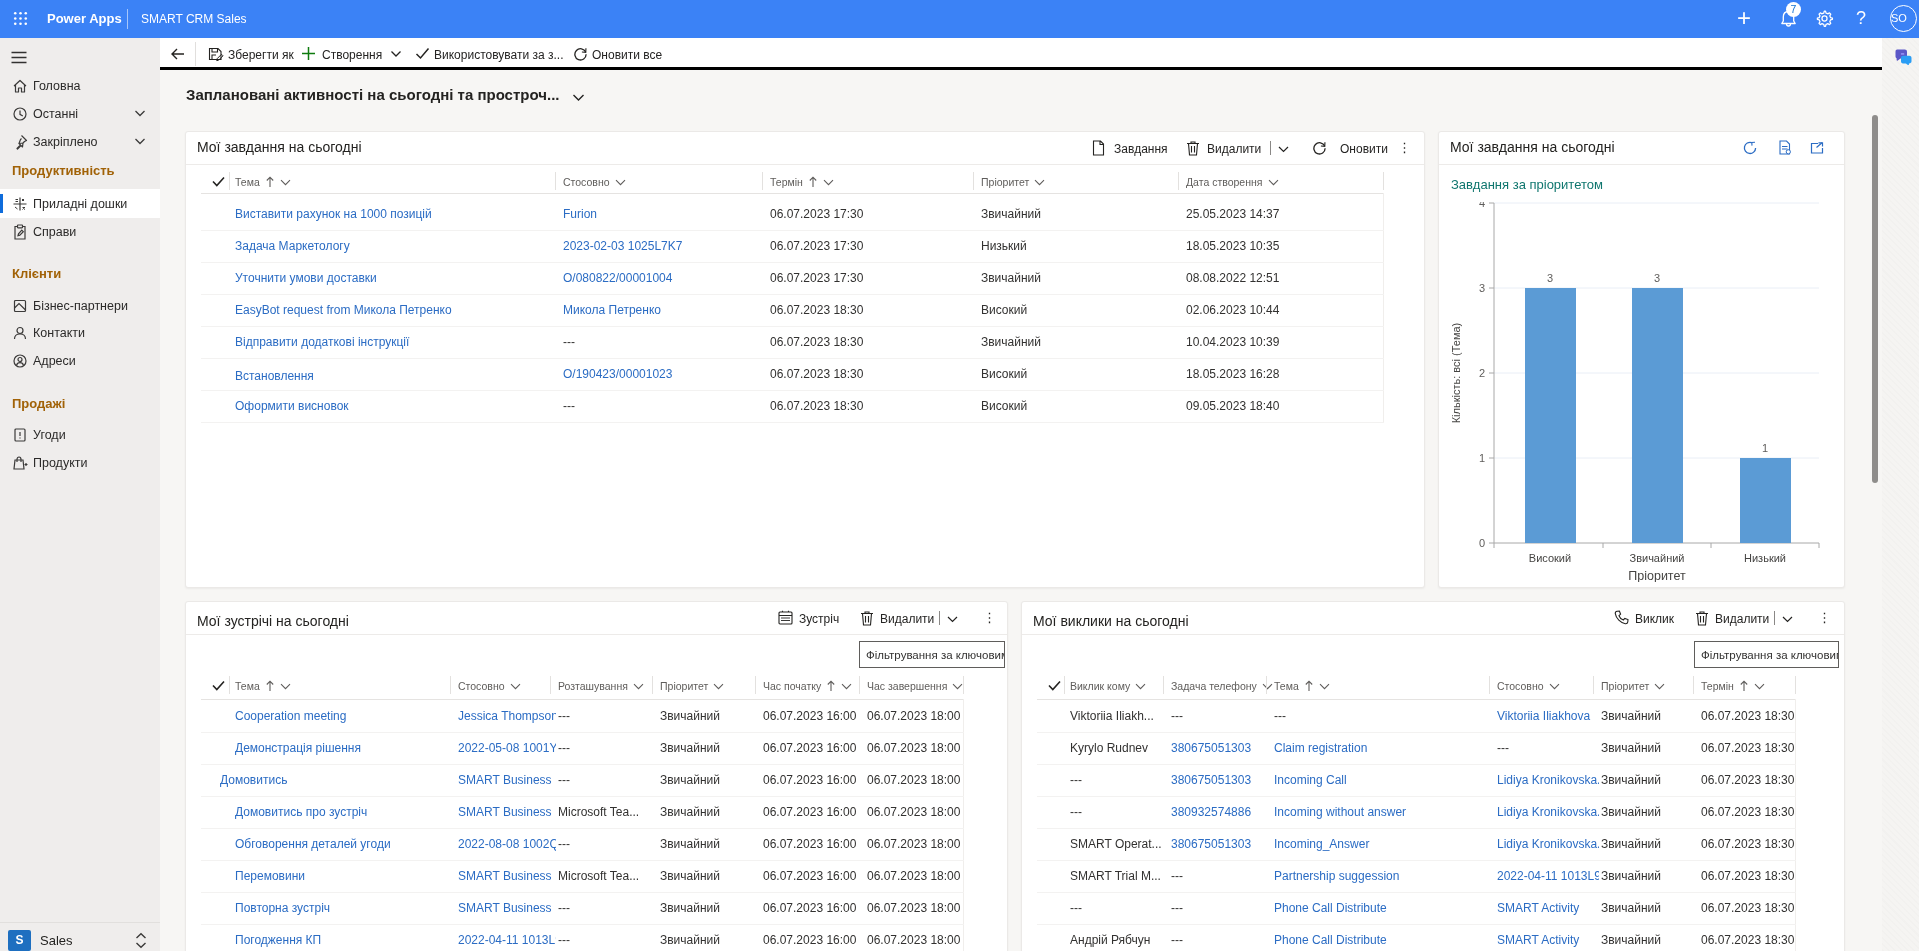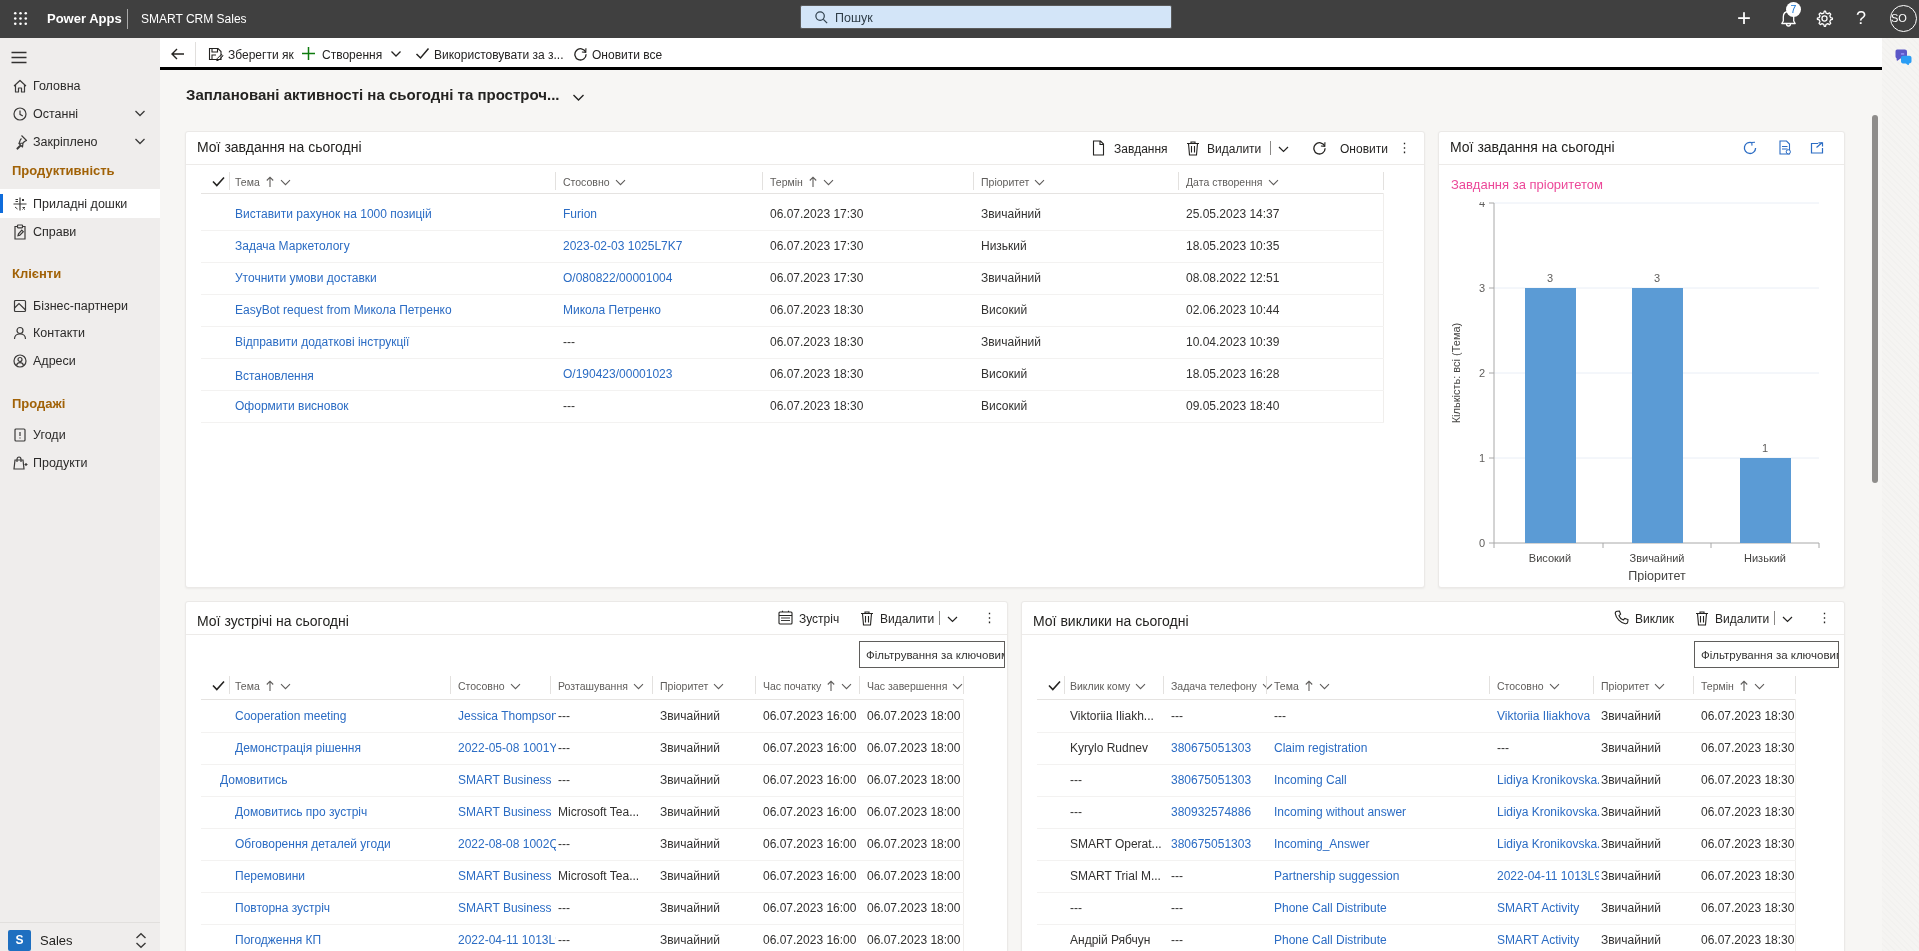--- a/index.html
+++ b/index.html
@@ -1,19 +1,19 @@
 <!DOCTYPE html>
 <html><head>
 <meta charset="utf-8">
 <style>
 *{margin:0;padding:0;box-sizing:border-box}
 html,body{width:1919px;height:951px;overflow:hidden;font-family:"Liberation Sans",sans-serif;background:#fff}
 .abs{position:absolute}
 
-#topbar{position:absolute;left:0;top:0;width:1919px;height:38px;background:#404040}
+#topbar{position:absolute;left:0;top:0;width:1919px;height:38px;background:#3b82f6}
 #topbar .wt{color:#fff}
 
 #sidebar{position:absolute;left:0;top:38px;width:160px;height:913px;background:#efedec}
 .nav-item{position:absolute;left:0;width:160px;height:28px;color:#2b2a29;font-size:12.5px}
 .nav-item .lbl{position:absolute;left:33px;top:7px;line-height:14px}
 .nav-item .nic{position:absolute;left:12px;top:6px;width:16px;height:16px}
 .nav-sec{position:absolute;left:12px;color:#a16207;font-size:13px;font-weight:bold}
 .chev{position:absolute;right:14px;top:9px}
 
 #cmdbar{position:absolute;left:160px;top:38px;width:1722px;height:32px;background:#fff;border-bottom:3px solid #000000}
@@ -43,27 +43,20 @@
         <circle cx="10" cy="10" r="1.7"></circle>
         <circle cx="17" cy="10" r="1.7"></circle>
       <circle cx="3" cy="17" r="1.7"></circle>
         <circle cx="10" cy="17" r="1.7"></circle>
         <circle cx="17" cy="17" r="1.7"></circle>
     </g>
   </svg>
   <div class="abs wt" style="left:47px;top:11px;font-size:13px;font-weight:bold">Power Apps</div>
   <div class="abs" style="left:127px;top:9px;width:1px;height:20px;background:rgba(255,255,255,.55)"></div>
   <div class="abs wt" style="left:141px;top:12px;font-size:12px">SMART CRM Sales</div>
-  <div class="abs" style="left:800px;top:5px;width:372px;height:24px;background:#d3e5f8;border:1px solid #5a5a5a;border-radius:2px">
-    <svg class="abs" style="left:13px;top:4px" width="15" height="15" viewBox="0 0 16 16" fill="none" stroke="#30404d" stroke-width="1.3">
-      <circle cx="6.5" cy="6.5" r="4.5"></circle>
-        <path d="M10 10 L14 14"></path>
-    </svg>
-    <div class="abs" style="left:34px;top:5px;font-size:12.5px;color:#2f3d47">Пошук</div>
-  </div>
   <div class="abs wt" style="left:1737px;top:4px;font-size:24px;font-weight:100">+</div>
   <svg class="abs" style="left:1779px;top:9px" width="19" height="20" viewBox="0 0 19 20" fill="none" stroke="#fff" stroke-width="1.3">
     <path d="M9.5 2.5 C6 2.5 4.3 5 4.3 8 L4.3 12 L2.8 14.5 L16.2 14.5 L14.7 12 L14.7 8 C14.7 5 13 2.5 9.5 2.5 Z" stroke-linejoin="round"></path>
     <path d="M7.5 14.8 C7.5 16.2 8.3 17 9.5 17 C10.7 17 11.5 16.2 11.5 14.8"></path>
   </svg>
   <div class="abs" style="left:1786px;top:2px;width:15px;height:15px;background:#fff;border-radius:50%;text-align:center;font-size:10.5px;line-height:15px;color:#1272d2">7</div>
   <svg class="abs" style="left:1815px;top:9px" width="19" height="19" viewBox="0 0 24 24" fill="none" stroke="#fff" stroke-width="1.6">
     <circle cx="12" cy="12" r="3.2"></circle>
     <path d="M12 2.8 L13.3 2.8 L13.9 5.2 A7.2 7.2 0 0 1 16.1 6.1 L18.3 4.9 L19.9 6.5 L18.7 8.7 A7.2 7.2 0 0 1 19.6 10.9 L22 11.5 L22 13.1 L19.6 13.7 A7.2 7.2 0 0 1 18.7 15.9 L19.9 18.1 L18.3 19.7 L16.1 18.5 A7.2 7.2 0 0 1 13.9 19.4 L13.3 21.8 L11.7 21.8 L11.1 19.4 A7.2 7.2 0 0 1 8.9 18.5 L6.7 19.7 L5.1 18.1 L6.3 15.9 A7.2 7.2 0 0 1 5.4 13.7 L3 13.1 L3 11.5 L5.4 10.9 A7.2 7.2 0 0 1 6.3 8.7 L5.1 6.5 L6.7 4.9 L8.9 6.1 A7.2 7.2 0 0 1 11.1 5.2 L11.7 2.8 Z" stroke-linejoin="round"></path>
   </svg>
@@ -317,21 +310,21 @@
       <path d="M2 1 H8.5 L11.5 4 V14 H2 Z"></path>
       <path d="M4 6.5 H9.5 M4 9 H9.5" stroke-width="1"></path>
       <circle cx="10.3" cy="11.8" r="2.1" fill="#fff" stroke-width="1"></circle>
     </svg>
 <svg class="abs" style="left:371px;top:10px" width="14" height="12" viewBox="0 0 14 12" fill="none" stroke="#2b6cc4" stroke-width="1.2">
       <path d="M8 1.5 H1.5 V11 H12.5 V6"></path>
       <path d="M6.5 5.5 L12 0.8"></path>
       <path d="M8.5 0.8 H12.5 V4.5"></path>
     </svg>
 <div class="rowline" style="left:0;top:32px;width:405px;background:#edebe9"></div>
-<div class="abs" style="left:12px;top:45px;font-size:13px;color:#ec4899">Завдання за пріоритетом</div>
+<div class="abs" style="left:12px;top:45px;font-size:13px;color:#0f766e">Завдання за пріоритетом</div>
 <svg class="abs" style="left:0;top:70px" width="405" height="380" viewBox="0 0 405 380" font-family="Liberation Sans, sans-serif">
 <line x1="55" y1="1" x2="380" y2="1" stroke="#e9eef6" stroke-width="1"></line>
 <line x1="50" y1="1" x2="55" y2="1" stroke="#a8a8a8" stroke-width="1"></line>
 <text x="46" y="5" text-anchor="end" font-size="11" fill="#5f5d5b">4</text>
 <line x1="55" y1="86" x2="380" y2="86" stroke="#e9eef6" stroke-width="1"></line>
 <line x1="50" y1="86" x2="55" y2="86" stroke="#a8a8a8" stroke-width="1"></line>
 <text x="46" y="90" text-anchor="end" font-size="11" fill="#5f5d5b">3</text>
 <line x1="55" y1="171" x2="380" y2="171" stroke="#e9eef6" stroke-width="1"></line>
 <line x1="50" y1="171" x2="55" y2="171" stroke="#a8a8a8" stroke-width="1"></line>
 <text x="46" y="175" text-anchor="end" font-size="11" fill="#5f5d5b">2</text>

